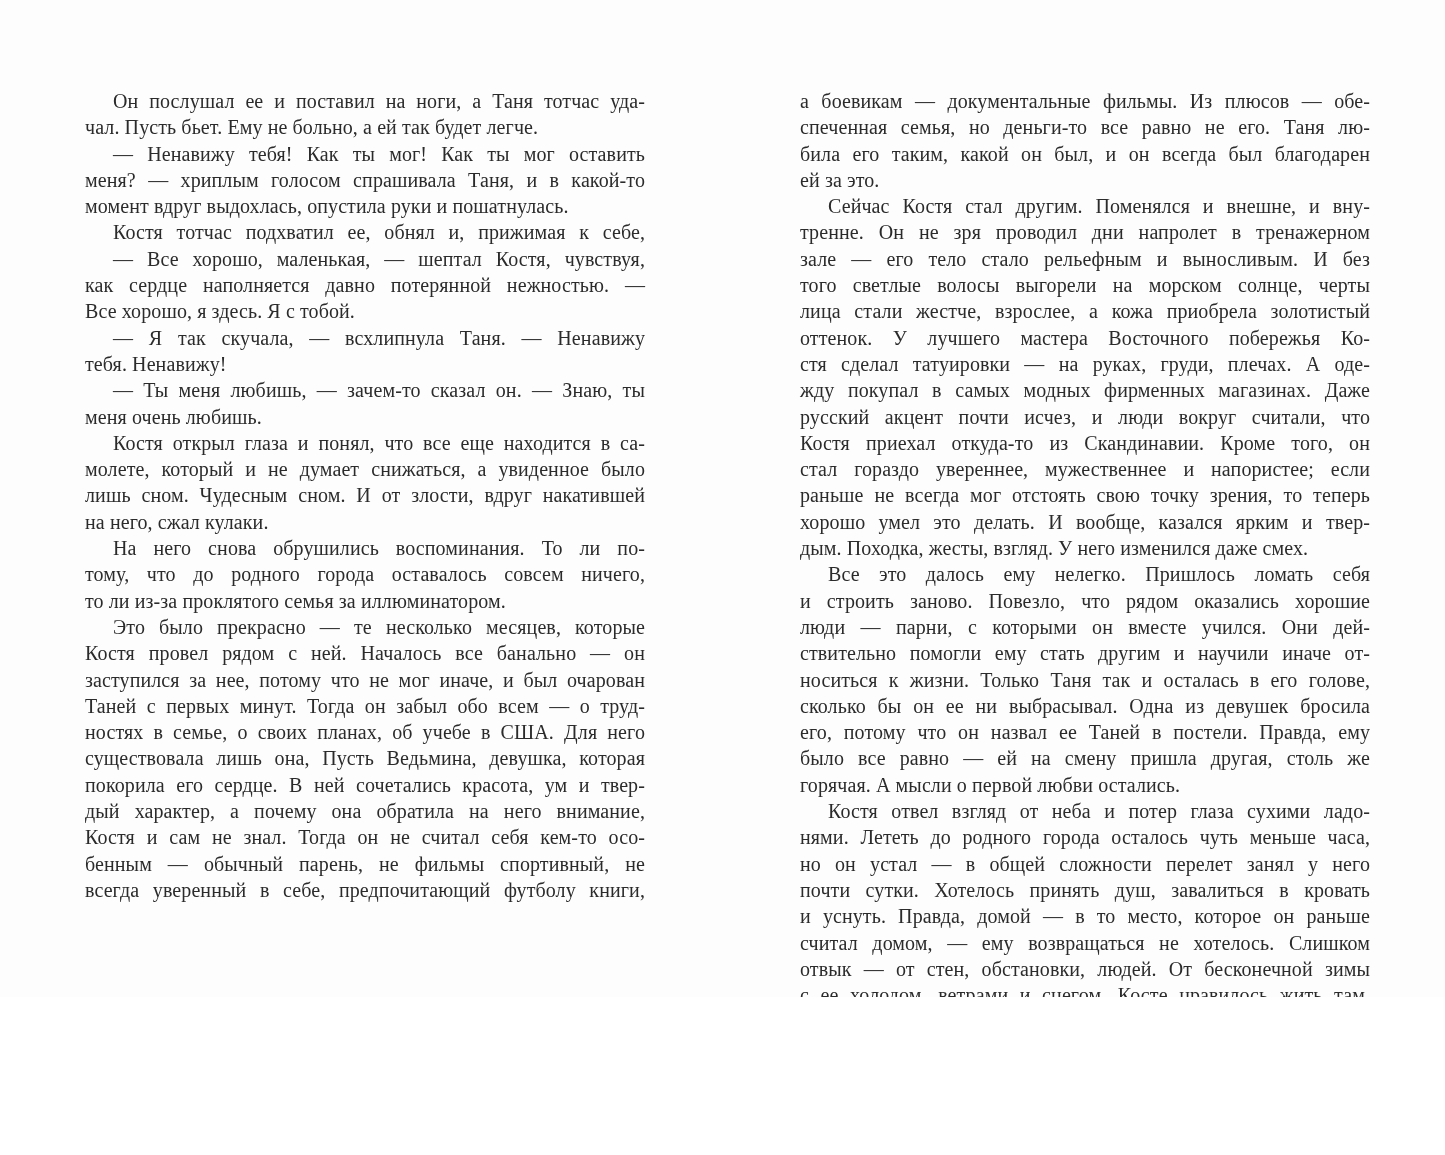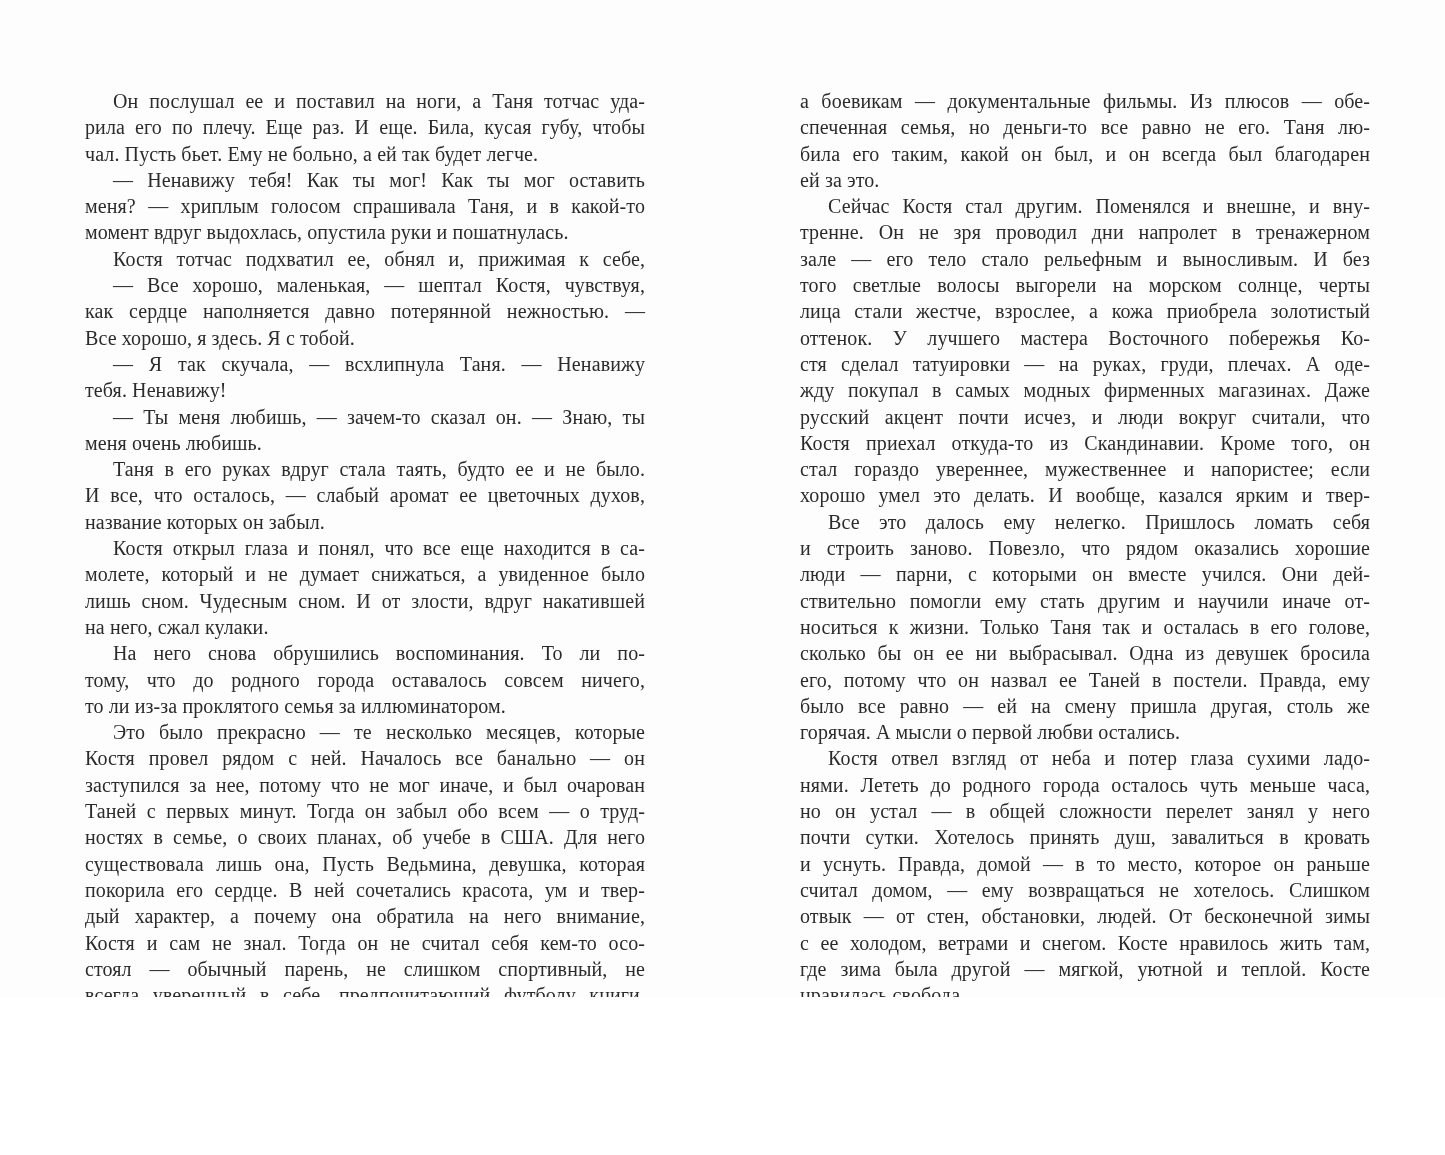--- a/index.html
+++ b/index.html
@@ -59,21 +59,20 @@
 <body>
 
 <div class="spread">
 
   <div class="page page-left"></div>
   <div class="page page-right"></div>
 
   <div class="text-block left">
       <div class="para">
         <div class="line first">Он послушал ее и поставил на ноги, а Таня тотчас уда-</div>
-        <div class="line">рила его по плечу. Еще раз. И еще. Била, кусая губу, чтобы</div>
         <div class="line last">чал. Пусть бьет. Ему не больно, а ей так будет легче.</div>
       </div>
       <div class="para">
         <div class="line first">— Ненавижу тебя! Как ты мог! Как ты мог оставить</div>
         <div class="line">меня? — хриплым голосом спрашивала Таня, и в какой-то</div>
         <div class="line last">момент вдруг выдохлась, опустила руки и пошатнулась.</div>
       </div>
       <div class="para">
         <div class="line first">Костя тотчас подхватил ее, обнял и, прижимая к себе,</div>
       </div>
@@ -84,46 +83,41 @@
       </div>
       <div class="para">
         <div class="line first">— Я так скучала, — всхлипнула Таня. — Ненавижу</div>
         <div class="line last">тебя. Ненавижу!</div>
       </div>
       <div class="para">
         <div class="line first">— Ты меня любишь, — зачем-то сказал он. — Знаю, ты</div>
         <div class="line last">меня очень любишь.</div>
       </div>
       <div class="para">
-        <div class="line first">Таня в его руках вдруг стала таять, будто ее и не было.</div>
-        <div class="line">И все, что осталось, — слабый аромат ее цветочных духов,</div>
-        <div class="line last">название которых он забыл.</div>
-      </div>
-      <div class="para">
         <div class="line first">Костя открыл глаза и понял, что все еще находится в са-</div>
         <div class="line">молете, который и не думает снижаться, а увиденное было</div>
         <div class="line">лишь сном. Чудесным сном. И от злости, вдруг накатившей</div>
         <div class="line last">на него, сжал кулаки.</div>
       </div>
       <div class="para">
         <div class="line first">На него снова обрушились воспоминания. То ли по-</div>
         <div class="line">тому, что до родного города оставалось совсем ничего,</div>
         <div class="line last">то ли из-за проклятого семья за иллюминатором.</div>
       </div>
       <div class="para">
         <div class="line first">Это было прекрасно — те несколько месяцев, которые</div>
         <div class="line">Костя провел рядом с ней. Началось все банально — он</div>
         <div class="line">заступился за нее, потому что не мог иначе, и был очарован</div>
         <div class="line">Таней с первых минут. Тогда он забыл обо всем — о труд-</div>
         <div class="line">ностях в семье, о своих планах, об учебе в США. Для него</div>
         <div class="line">существовала лишь она, Пусть Ведьмина, девушка, которая</div>
         <div class="line">покорила его сердце. В ней сочетались красота, ум и твер-</div>
         <div class="line">дый характер, а почему она обратила на него внимание,</div>
         <div class="line">Костя и сам не знал. Тогда он не считал себя кем-то осо-</div>
-        <div class="line">стоял — обычный парень, не слишком спортивный, не</div>
+        <div class="line">бенным — обычный парень, не фильмы спортивный, не</div>
         <div class="line">всегда уверенный в себе, предпочитающий футболу книги,</div>
       </div>
     </div>
 
   <div class="text-block right">
       <div class="para">
         <div class="line">а боевикам — документальные фильмы. Из плюсов — обе-</div>
         <div class="line">спеченная семья, но деньги-то все равно не его. Таня лю-</div>
         <div class="line">била его таким, какой он был, и он всегда был благодарен</div>
         <div class="line last">ей за это.</div>
@@ -133,21 +127,23 @@
         <div class="line">тренне. Он не зря проводил дни напролет в тренажерном</div>
         <div class="line">зале — его тело стало рельефным и выносливым. И без</div>
         <div class="line">того светлые волосы выгорели на морском солнце, черты</div>
         <div class="line">лица стали жестче, взрослее, а кожа приобрела золотистый</div>
         <div class="line">оттенок. У лучшего мастера Восточного побережья Ко-</div>
         <div class="line">стя сделал татуировки — на руках, груди, плечах. А оде-</div>
         <div class="line">жду покупал в самых модных фирменных магазинах. Даже</div>
         <div class="line">русский акцент почти исчез, и люди вокруг считали, что</div>
         <div class="line">Костя приехал откуда-то из Скандинавии. Кроме того, он</div>
         <div class="line">стал гораздо увереннее, мужественнее и напористее; если</div>
+        <div class="line">раньше не всегда мог отстоять свою точку зрения, то теперь</div>
         <div class="line">хорошо умел это делать. И вообще, казался ярким и твер-</div>
+        <div class="line last">дым. Походка, жесты, взгляд. У него изменился даже смех.</div>
       </div>
       <div class="para">
         <div class="line first">Все это далось ему нелегко. Пришлось ломать себя</div>
         <div class="line">и строить заново. Повезло, что рядом оказались хорошие</div>
         <div class="line">люди — парни, с которыми он вместе учился. Они дей-</div>
         <div class="line">ствительно помогли ему стать другим и научили иначе от-</div>
         <div class="line">носиться к жизни. Только Таня так и осталась в его голове,</div>
         <div class="line">сколько бы он ее ни выбрасывал. Одна из девушек бросила</div>
         <div class="line">его, потому что он назвал ее Таней в постели. Правда, ему</div>
         <div class="line">было все равно — ей на смену пришла другая, столь же</div>

